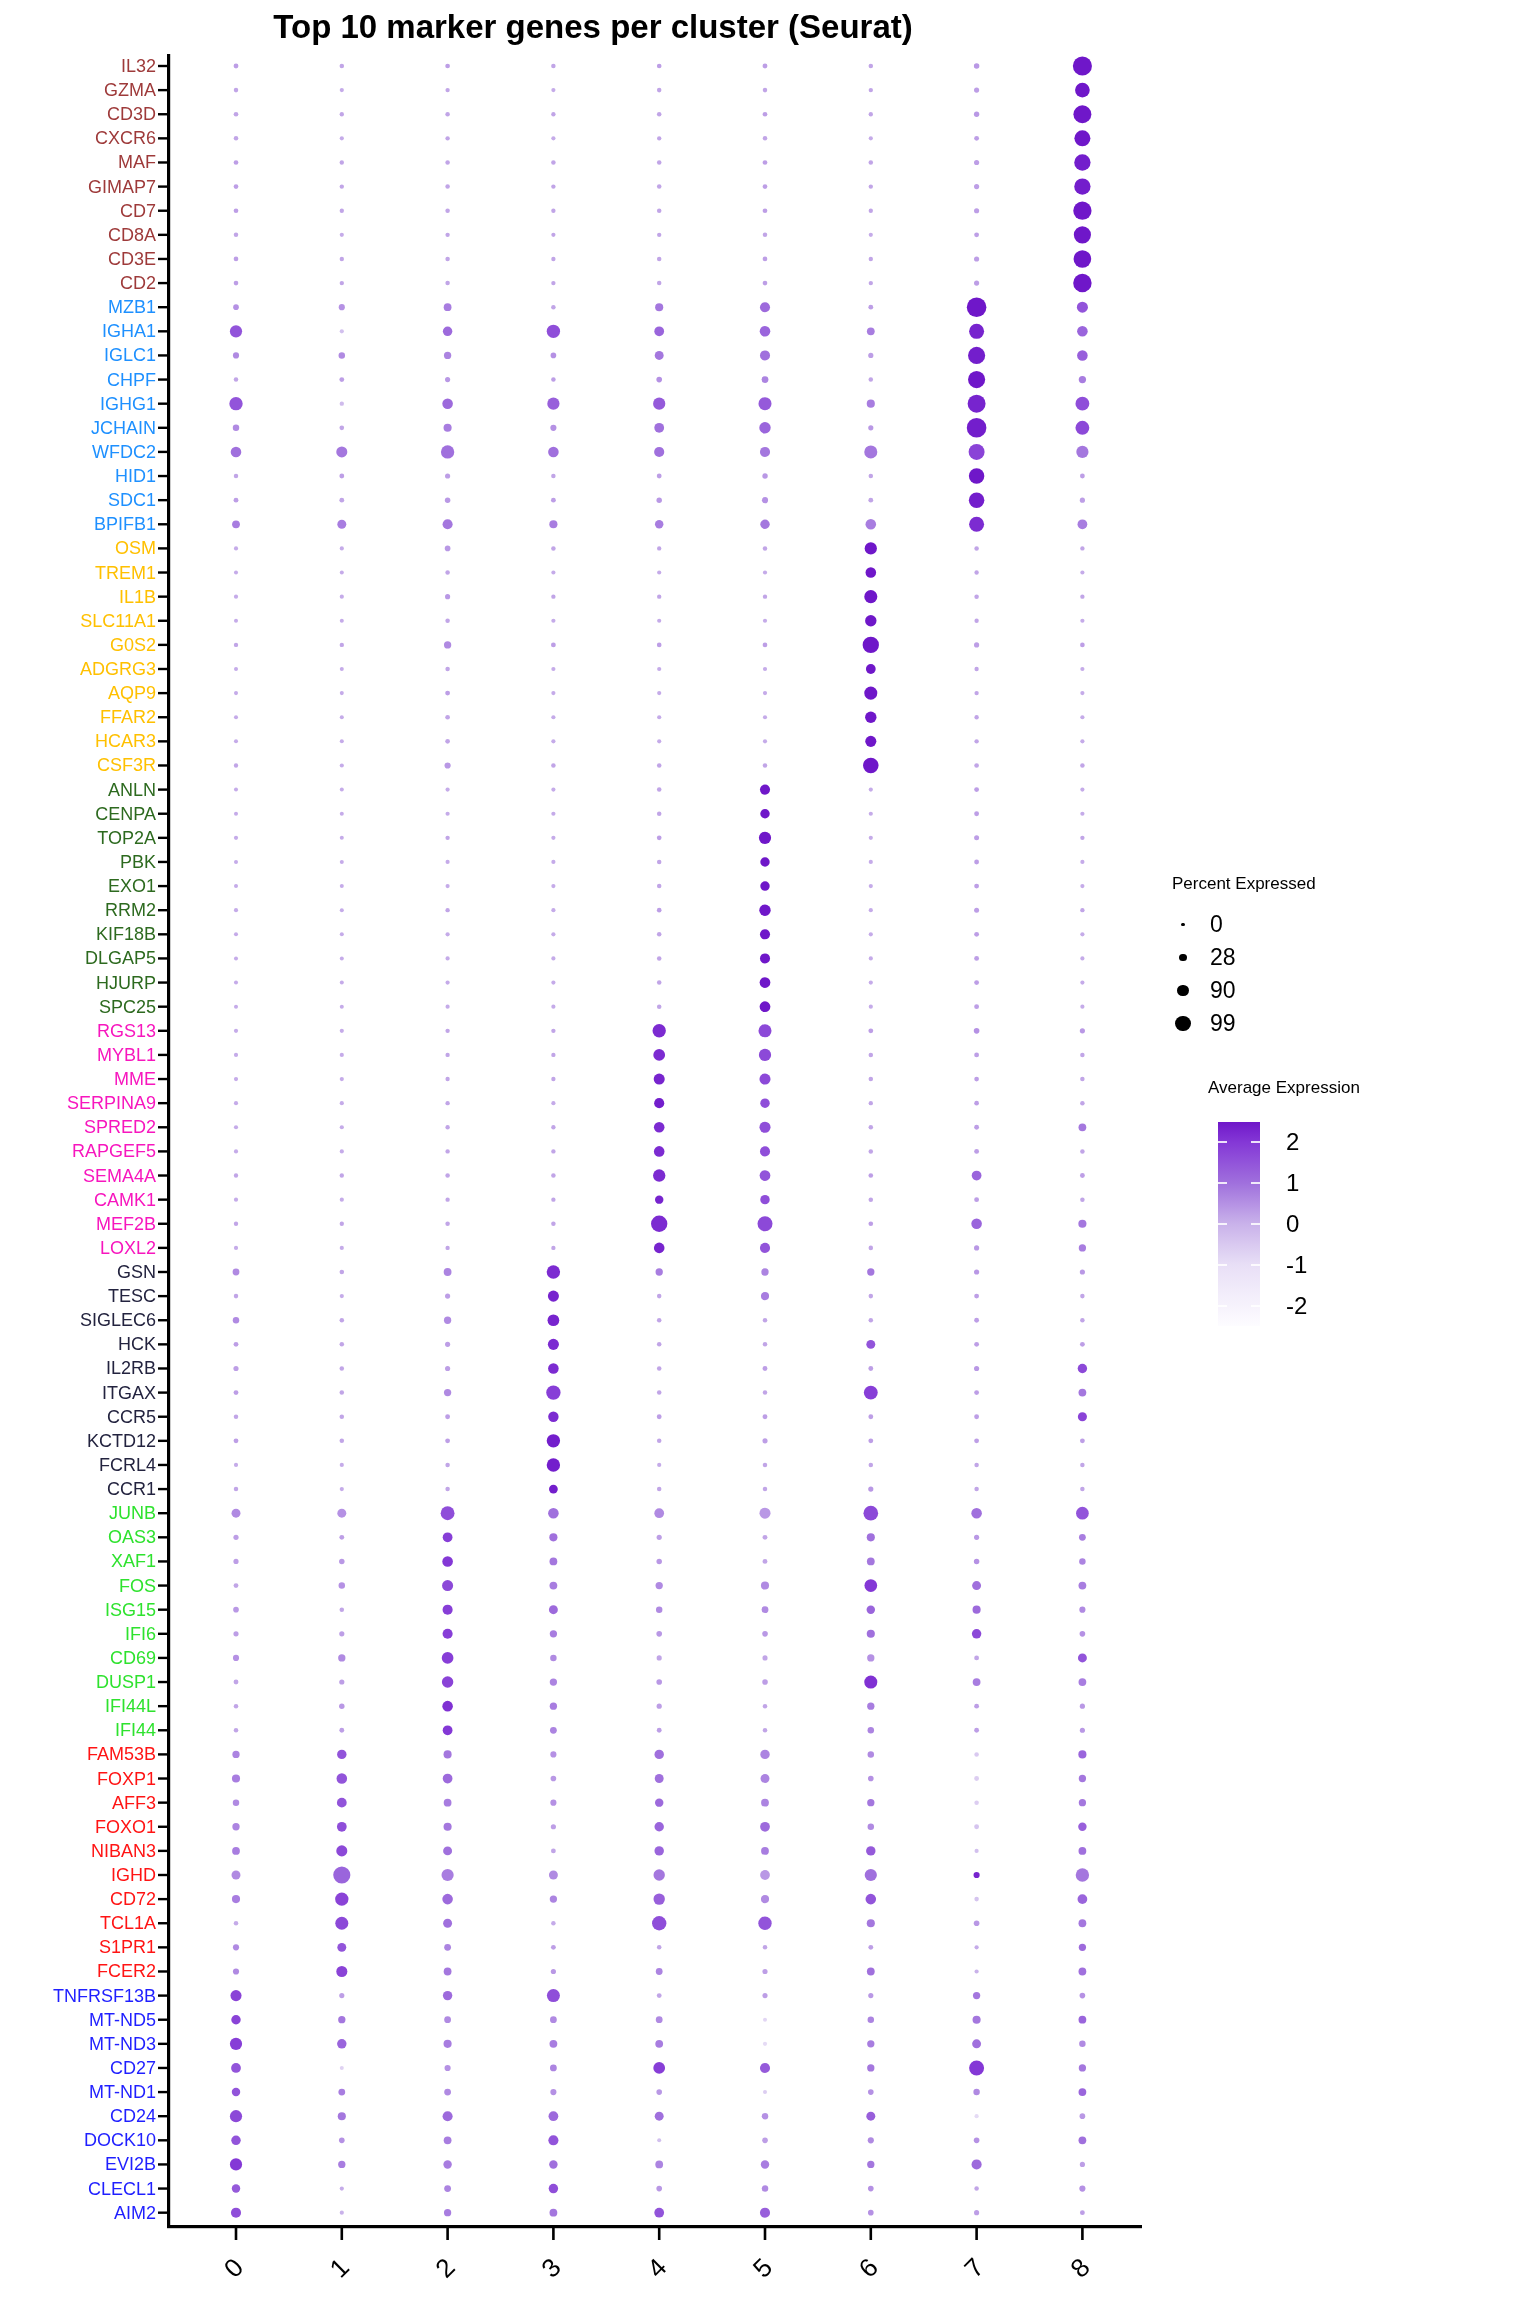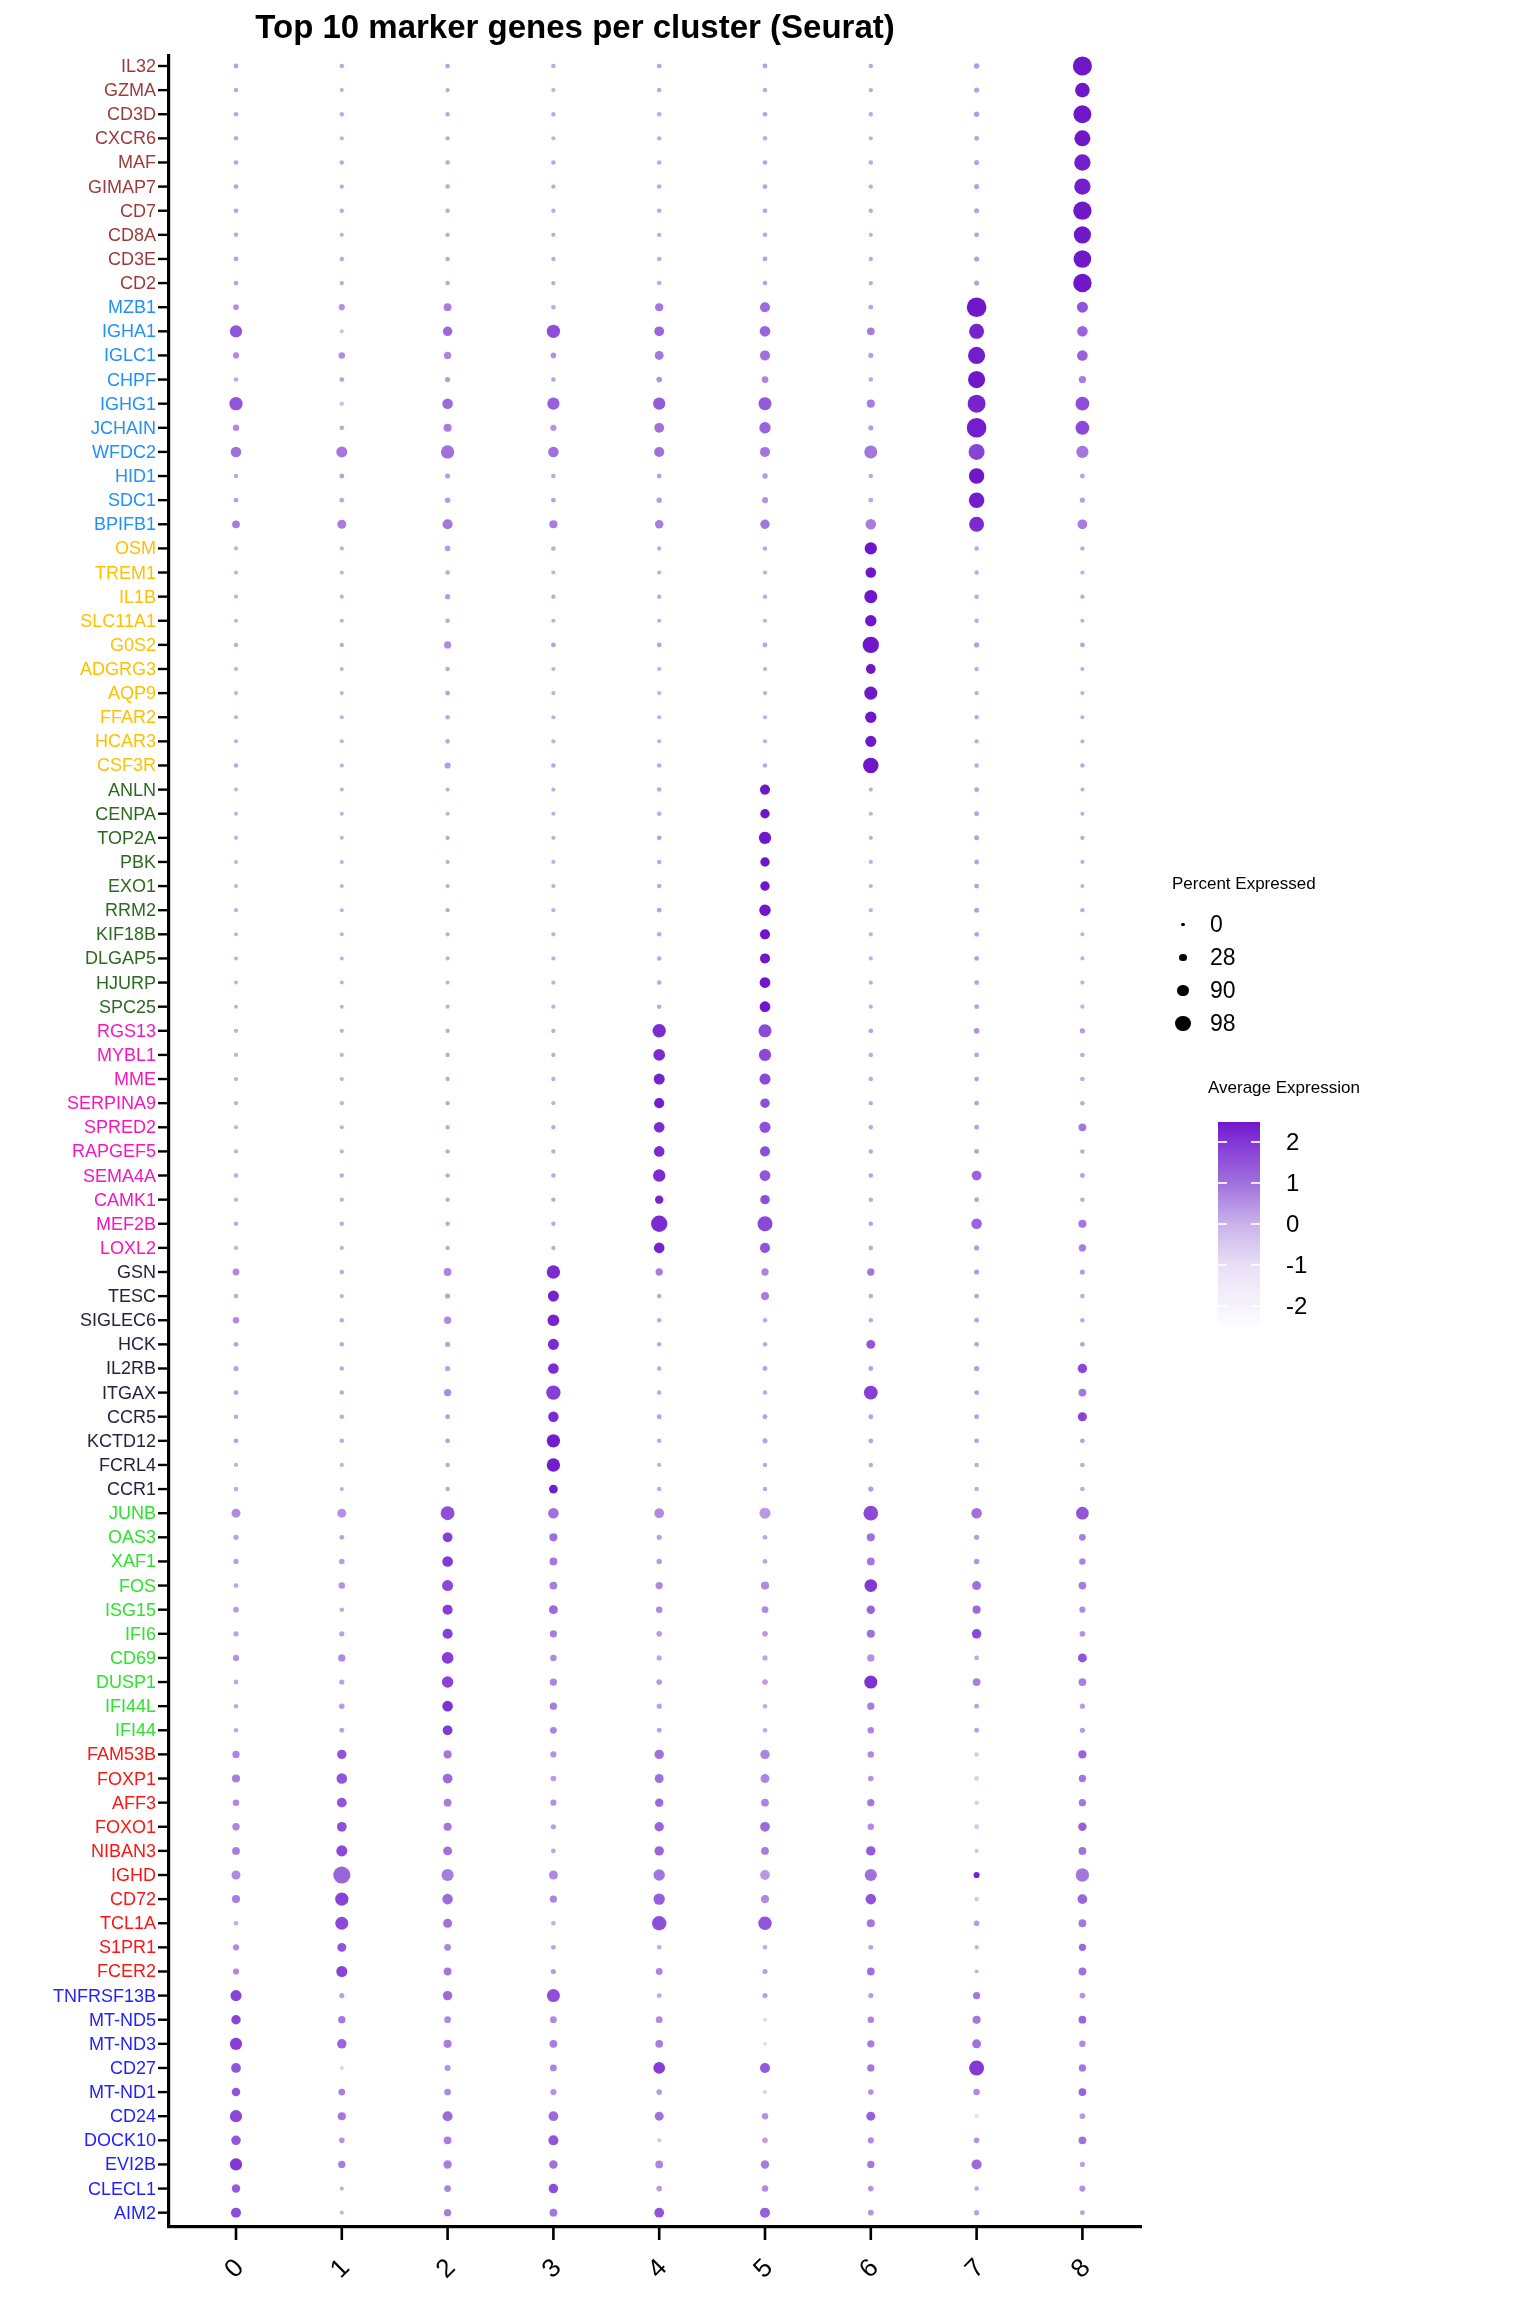--- a/index.html
+++ b/index.html
@@ -1,19 +1,19 @@
 <!DOCTYPE html>
 <html><head>
 <meta charset="utf-8">
 <style>
   html,body{margin:0;padding:0;background:#fff;}
   .canvas{position:relative;width:1536px;height:2304px;background:#ffffff;overflow:hidden;
           font-family:"Liberation Sans", sans-serif;}
   .plot-title{position:absolute;left:0;top:8px;width:1150px;text-align:center;
-              font-size:33px;font-weight:bold;color:#000;}
+              font-size:33px;font-weight:bold;color:#000;padding-left:18px;}
   svg.plot{position:absolute;left:0;top:0;}
   
   .size-legend{position:absolute;left:1172px;top:874px;width:350px;}
   .legend-title{font-size:17px;color:#000;margin-bottom:14px;}
   .size-row{display:flex;align-items:center;height:33px;}
   .size-dot-wrap{width:22px;display:flex;justify-content:center;align-items:center;}
   .size-dot{background:#000;border-radius:50%;}
   .size-label{margin-left:16px;font-size:23px;color:#000;}
   .color-legend{position:absolute;left:1172px;top:1078px;width:350px;margin-left:36px;}
   .colorbar-wrap{position:relative;margin-top:24px;margin-left:10px;width:300px;height:210px;}
@@ -1058,21 +1058,21 @@
         <div class="size-row">
           <div class="size-dot-wrap">
             <div class="size-dot" style="width: 11.4px; height: 11.4px;"></div>
           </div>
           <div class="size-label">90</div>
         </div>
         <div class="size-row">
           <div class="size-dot-wrap">
             <div class="size-dot" style="width: 15.5px; height: 15.5px;"></div>
           </div>
-          <div class="size-label">98</div>
+          <div class="size-label">99</div>
         </div>
       </div>
   </div>
 
   <div class="color-legend">
     <div class="legend-title">Average Expression</div>
     <div class="colorbar-wrap">
       <div class="colorbar" id="colorbar" style="background: linear-gradient(rgb(111, 23, 201) 0%, rgb(122, 40, 208) 5%, rgb(132, 56, 214) 10%, rgb(139, 70, 216) 15%, rgb(146, 84, 218) 20%, rgb(153, 98, 219) 25%, rgb(160, 112, 221) 30%, rgb(170, 129, 224) 35%, rgb(181, 145, 228) 40%, rgb(191, 162, 231) 45%, rgb(201, 178, 234) 50%, rgb(209, 189, 237) 55%, rgb(217, 201, 240) 60%, rgb(224, 212, 243) 65%, rgb(232, 223, 246) 70%, rgb(236, 228, 248) 75%, rgb(239, 233, 249) 80%, rgb(243, 238, 251) 85%, rgb(246, 242, 252) 90%, rgb(250, 247, 254) 95%, rgb(253, 252, 255) 100%);"></div>
       <div id="colorbar-ticks">
           <div class="cbar-tick" style="left: 0px; top: 19.4px;"></div>

